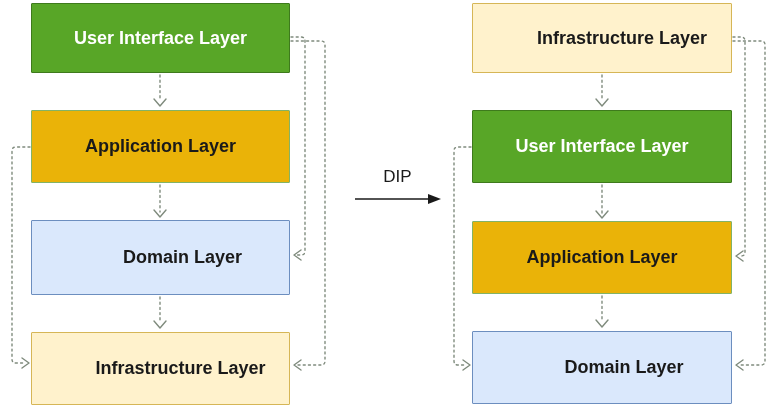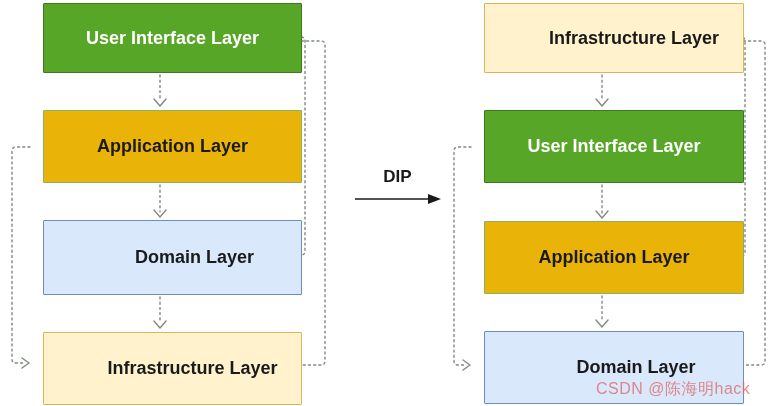--- a/index.html
+++ b/index.html
@@ -6,41 +6,40 @@
   .canvas{
     position:relative;width:781px;height:406px;background:#ffffff;
     font-family:"Liberation Sans",sans-serif;overflow:hidden;
   }
   .overlay{position:absolute;left:0;top:0;width:781px;height:406px;}
   .layer-box{
     position:absolute;display:flex;align-items:center;justify-content:center;
     box-sizing:border-box;border:1px solid #999;
     font-size:18px;font-weight:bold;color:#1a1a1a;text-align:center;
     border-radius:1px;
-    margin-left:12px;
   }
   .dark-green{background:#58a627;border-color:#3e7a1c;color:#ffffff;}
   .light-green{background:#eab308;border-color:#82b366;}
   .blue{background:#dae8fc;border-color:#6c8ebf;padding-left:44px;}
   .yellow{background:#fff2cc;border-color:#d6b656;padding-left:40px;}
 
   
   .lb1{left:31px;top:3px;width:259px;height:70px;}
   .lb2{left:31px;top:110px;width:259px;height:73px;}
   .lb3{left:31px;top:220px;width:259px;height:75px;}
   .lb4{left:31px;top:332px;width:259px;height:73px;}
   
   .rb1{left:472px;top:3px;width:260px;height:70px;}
   .rb2{left:472px;top:110px;width:260px;height:73px;}
   .rb3{left:472px;top:221px;width:260px;height:73px;}
   .rb4{left:472px;top:331px;width:260px;height:73px;}
 
   .dip-label{
     position:absolute;left:355px;top:167px;width:85px;
-    text-align:center;font-size:17px;font-weight:bold;color:#1a1a1a;
+    text-align:center;font-size:17px;font-weight:normal;color:#1a1a1a;
   }
   .watermark{
     position:absolute;left:596px;top:379px;width:185px;
     font-size:16px;color:rgba(222,106,106,0.78);
     white-space:nowrap;letter-spacing:0.5px;
   }
 </style>
 </head>
 <body>
 
@@ -109,15 +108,14 @@
   </div>
   <div class="layer-box light-green rb3">
     <span>Application Layer</span>
   </div>
   <div class="layer-box blue rb4">
     <span>Domain Layer</span>
   </div>
 
   <div class="dip-label">DIP</div>
 
-  <div class="watermark">CSDN @陈海明hack</div>
 
 </div>
 
 </body></html>

